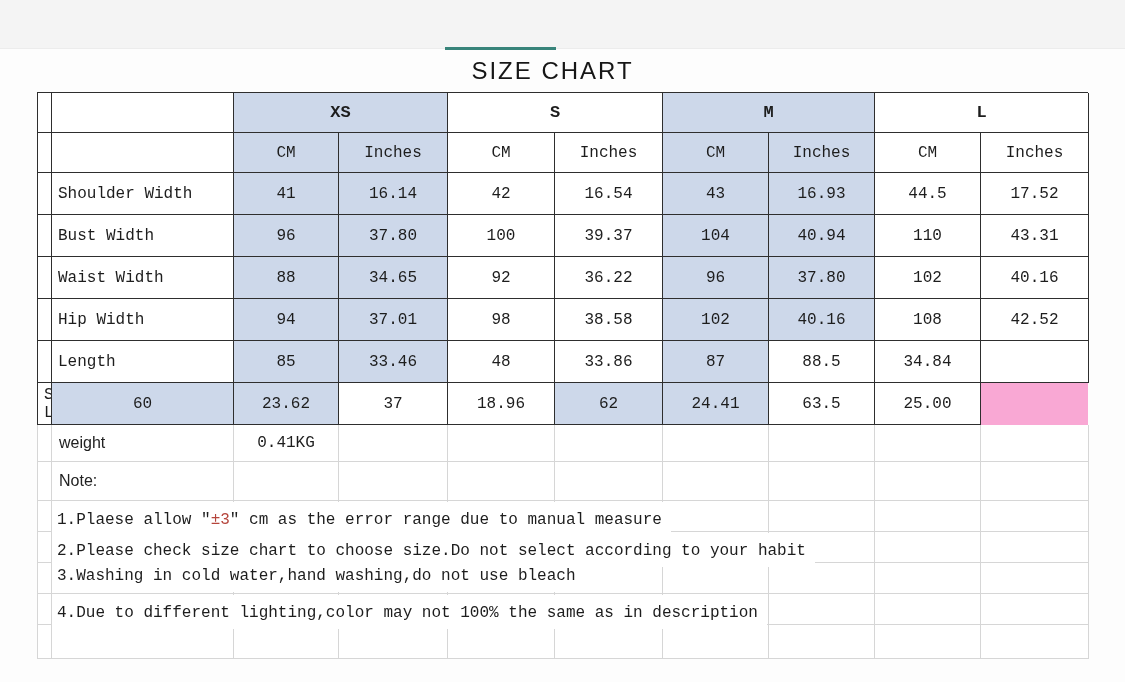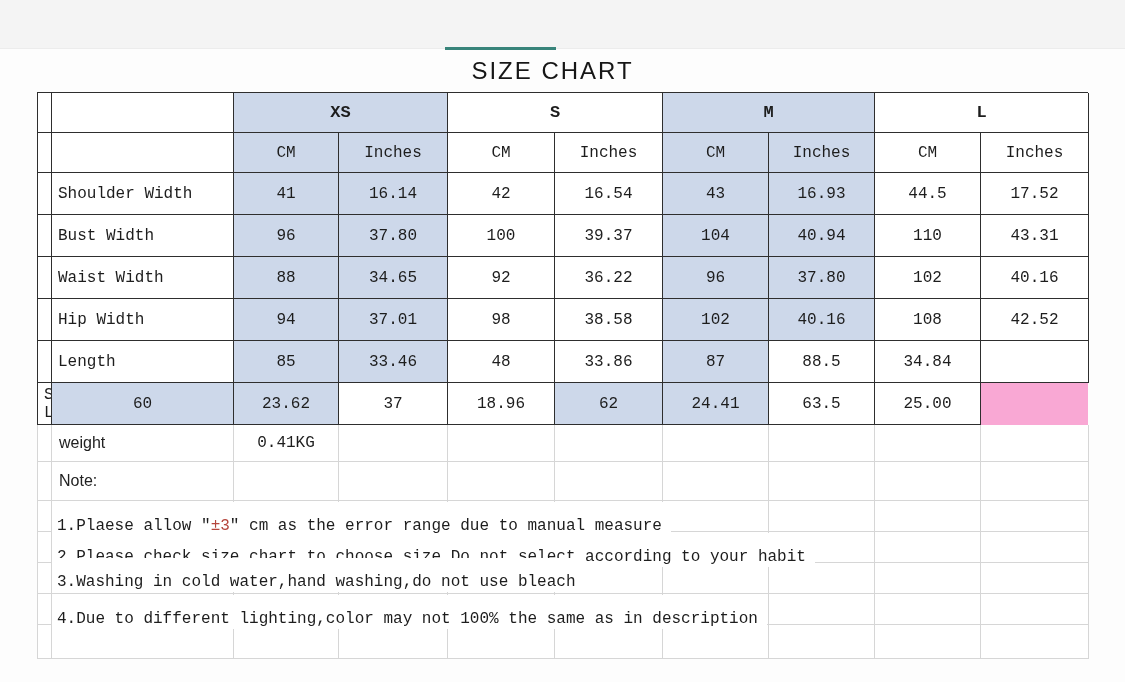--- a/index.html
+++ b/index.html
@@ -39,21 +39,21 @@
     grid-template-columns:14px 182px 105px 109px 107px 108px 106px 106px 106px 108px;
     grid-template-rows:37px 39px 31px 31px 31px 31px 34px;
     border-left:1px solid var(--grid);
   }
   .lcell{border-right:1px solid var(--grid);border-bottom:1px solid var(--grid);background:transparent;}
   .sans-label{display:flex;align-items:center;padding-left:7px;font-family:"Liberation Sans",sans-serif;font-size:16px;color:#222;}
   .kg{display:flex;align-items:center;justify-content:center;font-family:"Liberation Mono","DejaVu Sans Mono",monospace;font-size:16px;}
   .note-overlay{
     position:absolute;left:14px;height:34px;line-height:28px;background:#fff;
     font-family:"Liberation Mono","DejaVu Sans Mono",monospace;font-size:16px;
-    white-space:nowrap;padding:10px 9px 0 5px;color:var(--ink);z-index:2;
+    white-space:nowrap;padding:4px 9px 0 5px;color:var(--ink);z-index:2;
   }
   .note-overlay .red{color:var(--red);}
 </style>
 </head>
 <body>
 
 <div class="top-strip"></div>
 <div class="teal-line"></div>
 <div class="page-title">SIZE CHART</div>
 

